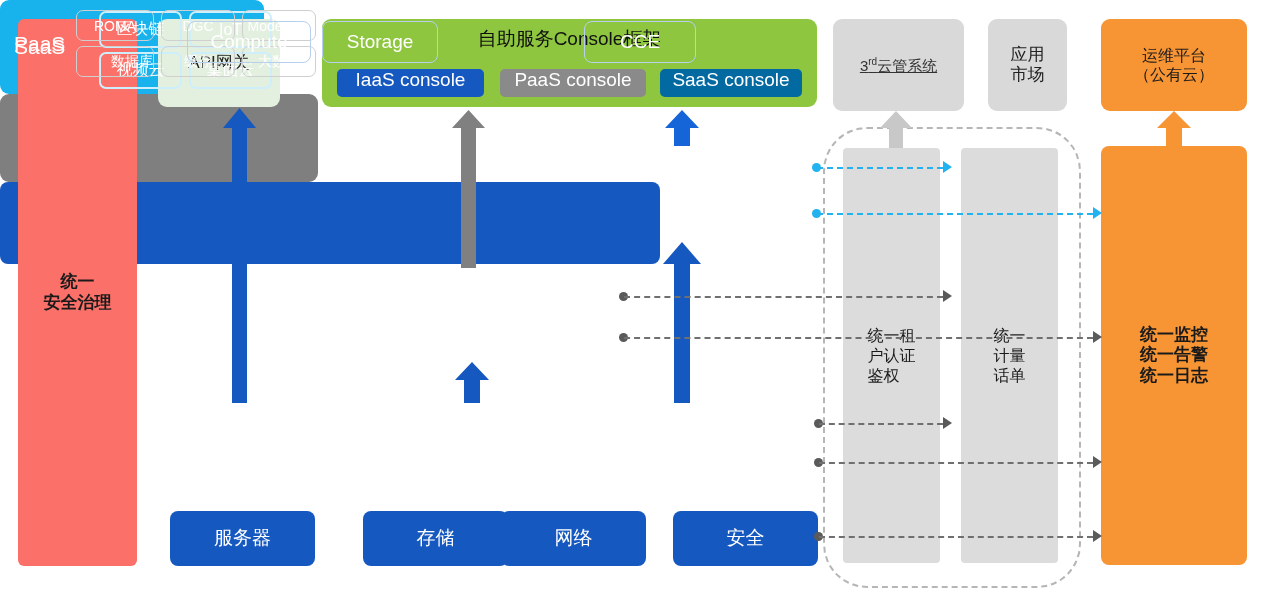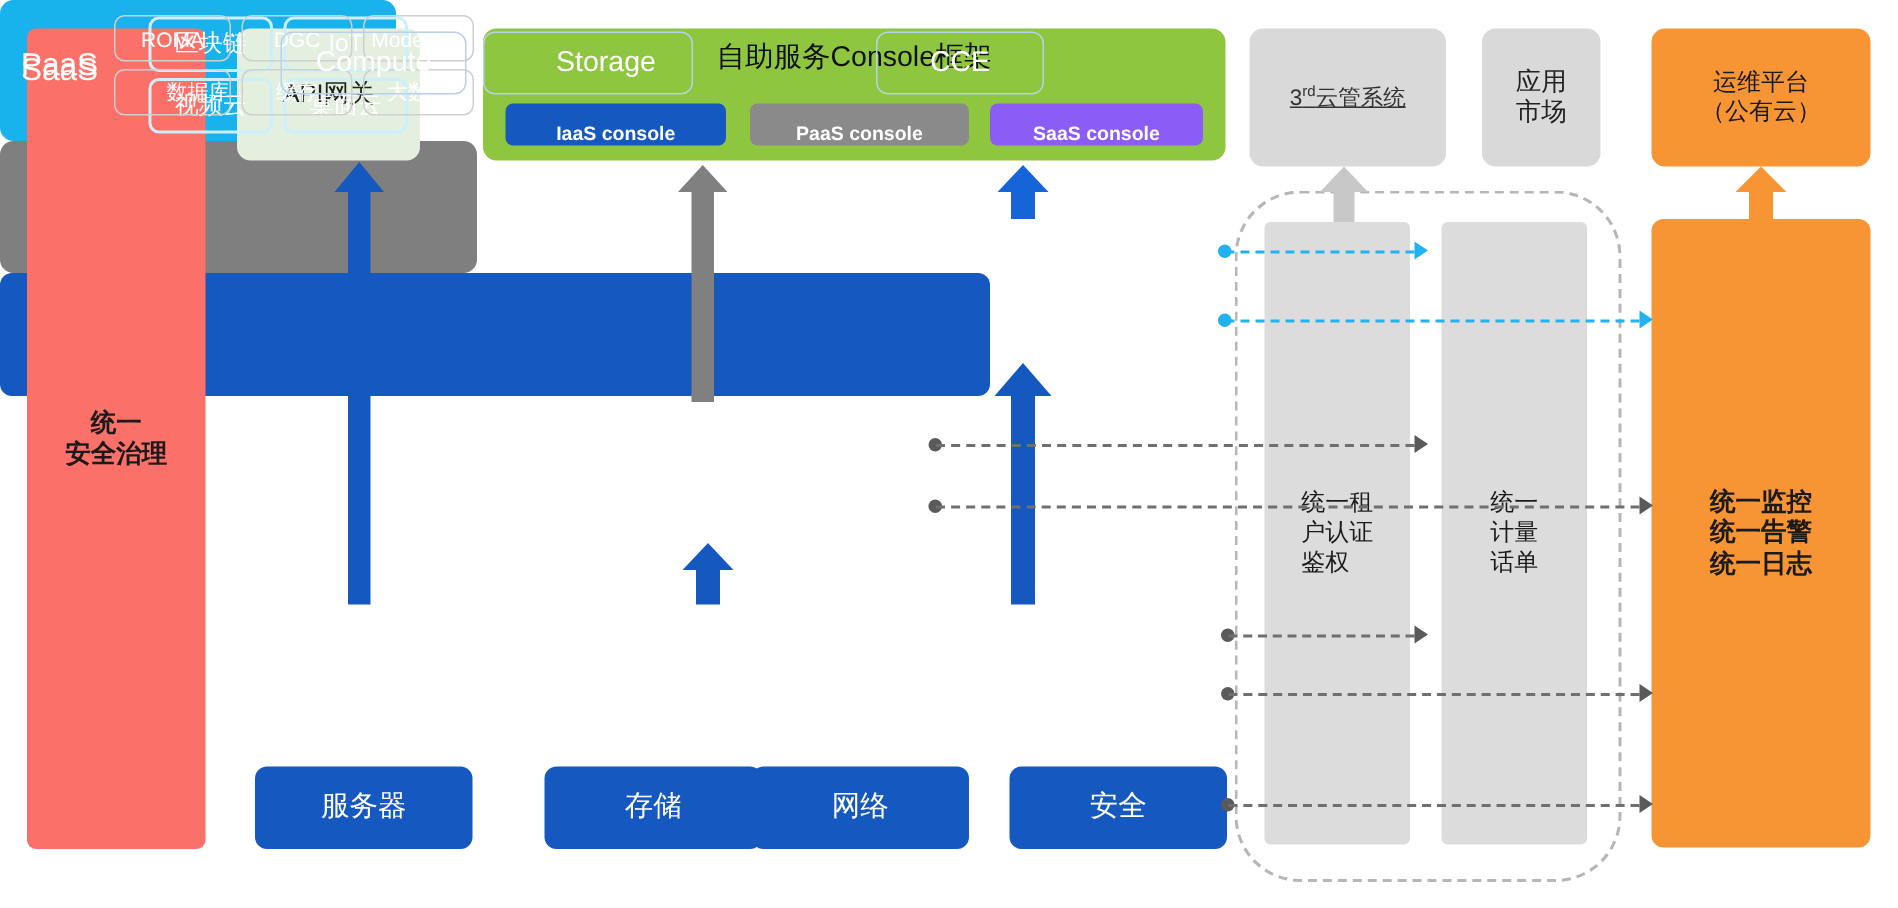--- a/index.html
+++ b/index.html
@@ -11,24 +11,24 @@
 
   
   .red-col{left:18px;top:19px;width:119px;height:547px;background:#fb7068;border-radius:6px;color:#1a1a1a;font-size:17px;font-weight:700;}
 
   
   .api-gw{left:158px;top:19px;width:122px;height:88px;background:#e3f0e0;border-radius:9px;color:#222;font-size:17px;font-weight:400;align-items:center;}
 
   
   .console-frame{left:322px;top:19px;width:495px;height:88px;background:#8ec63f;border-radius:9px;display:block;}
   .console-title{position:absolute;left:0;top:9px;width:100%;text-align:center;color:#111;font-size:19px;font-weight:400;}
-  .console-chip{position:absolute;top:50px;height:28px;border-radius:5px;display:flex;align-items:flex-end;justify-content:center;color:#fff;font-size:13px;font-weight:bold;}
+  .console-chip{position:absolute;top:50px;height:28px;border-radius:5px;display:flex;align-items:flex-start;justify-content:center;color:#fff;font-size:19px;}
   .chip-iaas{left:15px;width:147px;background:#1558c0;}
   .chip-paas{left:178px;width:146px;background:#8a8a8a;}
-  .chip-saas{left:338px;width:142px;background:#8b5cf6;}
+  .chip-saas{left:338px;width:142px;background:#0369a1;}
 
   
   .third{left:833px;top:19px;width:131px;height:92px;background:#d9d9d9;border-radius:9px;color:#333;font-size:15px;text-decoration:underline;}
   .appmkt{left:988px;top:19px;width:79px;height:92px;background:#d9d9d9;border-radius:9px;color:#222;font-size:17px;}
   .ops-top{left:1101px;top:19px;width:146px;height:92px;background:#f79433;border-radius:9px;color:#1a1a1a;font-size:16px;}
   .ops-col{left:1101px;top:146px;width:146px;height:419px;background:#f79433;border-radius:8px;color:#1a1a1a;font-size:17px;font-weight:700;}
 
   
   .saas{left:552px;top:146px;width:264px;height:94px;background:#18b3ed;border-radius:9px;display:block;}
   .saas-label{position:absolute;left:14px;top:0;height:94px;display:flex;align-items:center;color:#fff;font-size:21px;}
@@ -47,21 +47,21 @@
   .pc3{left:242px;top:10px;width:72px;height:29px;}
   .pc4{left:76px;top:46px;width:76px;height:29px;justify-content:flex-end;}
   .pc5{left:161px;top:46px;width:72px;height:29px;}
   .pc6{left:242px;top:46px;width:72px;height:29px;}
 
   
   .infra{left:158px;top:403px;width:660px;height:82px;background:#1558c0;border-radius:8px;display:block;}
   .infra-label{position:absolute;left:20px;top:0;height:82px;display:flex;align-items:center;color:#fff;font-size:19px;}
   .infra-chip{position:absolute;top:21px;height:40px;border:1.5px solid #b8cfee;border-radius:8px;color:#fff;font-size:19px;display:flex;align-items:center;justify-content:center;}
   .ic1{left:187px;width:122px;}
-  .ic2{left:322px;width:114px;padding-left:24px;}
+  .ic2{left:322px;width:114px;}
   .ic3{left:448px;width:124px;}
   .ic4{left:584px;width:110px;}
 
   
   .bot{top:511px;height:55px;background:#1558c0;border-radius:8px;color:#fff;font-size:19px;}
   .b1{left:170px;width:145px;}
   .b2{left:320px;width:145px;margin-left:43px;}
   .b3{left:501px;width:145px;}
   .b4{left:673px;width:145px;}
 

